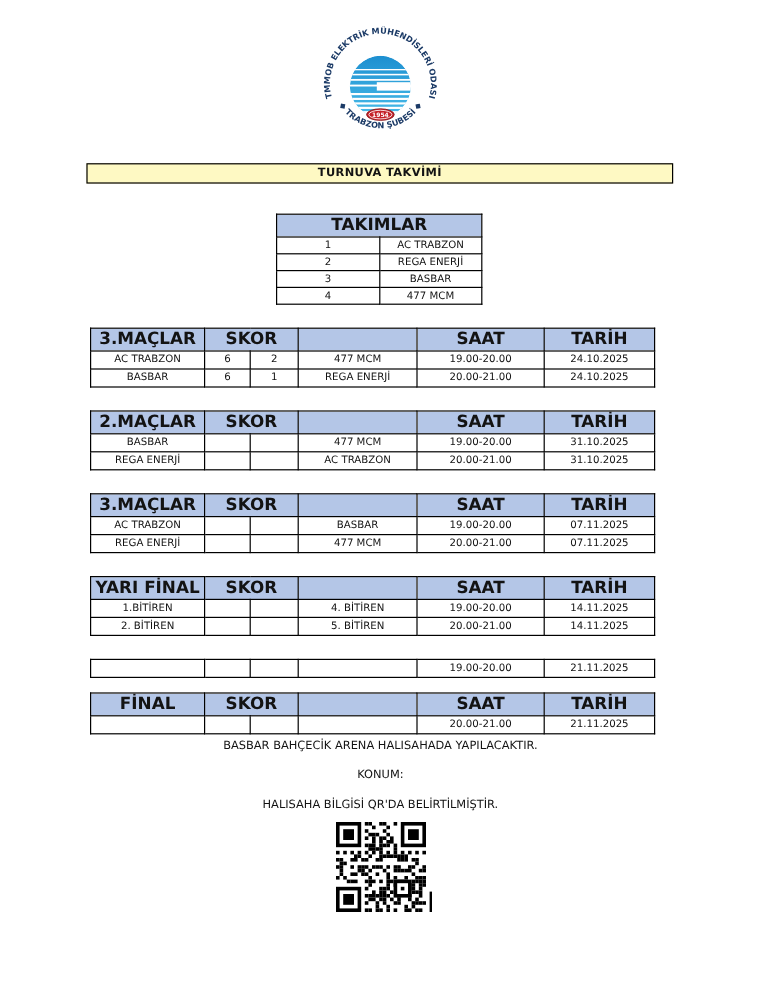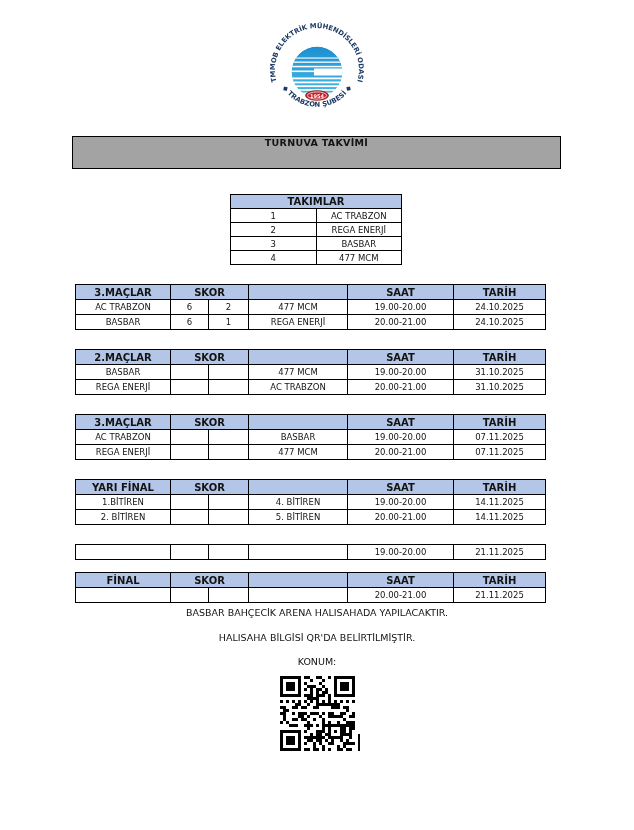--- a/index.html
+++ b/index.html
@@ -1,28 +1,28 @@
 <!DOCTYPE html>
 <html><head>
 <meta charset="utf-8">
 <style>
   html,body{margin:0;padding:0;background:#fff;}
   body{width:634px;height:830px;font-family:"DejaVu Sans",sans-serif;color:#131313;}
   .page{position:relative;width:634px;height:830px;background:#fff;overflow:hidden;}
 
   .logo-wrap{width:126px;height:94px;margin:22px auto 0;}
 
-  .titlebar{box-sizing:border-box;margin:20px 0 0 72px;width:489px;height:33px;
-    background:#a3a3a3;border:1.5px solid #000;display:flex;justify-content:center;
+  .titlebar{box-sizing:border-box;margin:20px 0 0 72px;width:489px;height:17px;
+    background:#fef9c3;border:1.5px solid #000;display:flex;align-items:center;justify-content:center;
     font-size:9.5px;font-weight:bold;letter-spacing:.3px;}
 
   table{border-collapse:collapse;table-layout:fixed;}
   td,th{box-sizing:border-box;border:1px solid #000;text-align:center;vertical-align:middle;
     font-size:8.5px;padding:1px 2px;white-space:nowrap;overflow:hidden;font-weight:normal;}
-  th{background:#b4c6e7;font-weight:bold;font-size:10px;}
+  th{background:#b4c6e7;font-weight:bold;font-size:14px;}
 
   .teams{margin:25px 0 0 230px;width:172px;border:1.5px solid #000;}
   .teams td,.teams th{height:14px;}
   .teams .numcol{width:18px;}
 
   .match{margin:19px 0 0 75px;width:470px;border:1.5px solid #000;}
   .match td,.match th{height:15px;}
   .match.gap-big{margin-top:12px;}
   col.c-team{width:95px;} col.c-s1{width:38px;} col.c-s2{width:40px;}
   col.c-opp{width:99px;} col.c-saat{width:106px;} col.c-tarih{width:92px;}
@@ -295,22 +295,22 @@
       <td></td>
       <td></td>
       <td></td>
       <td>20.00-21.00</td>
       <td>21.11.2025</td>
     </tr>
   </tbody>
     </table>
 
   <p class="note f1">BASBAR BAHÇECİK ARENA HALISAHADA YAPILACAKTIR.</p>
+  <p class="note f3">KONUM:</p>
   <p class="note f2">HALISAHA BİLGİSİ QR'DA BELİRTİLMİŞTİR.</p>
-  <p class="note f3">KONUM:</p>
 
   <div class="qr-box">
       <svg xmlns="http://www.w3.org/2000/svg" width="75" height="75" style="display:block">
         <rect width="75" height="75" fill="#fff"></rect>
         <rect x="24" y="0" width="3" height="3" fill="#000"></rect>
         <rect x="27" y="0" width="3" height="3" fill="#000"></rect>
         <rect x="36" y="0" width="3" height="3" fill="#000"></rect>
         <rect x="39" y="0" width="3" height="3" fill="#000"></rect>
         <rect x="48" y="0" width="3" height="3" fill="#000"></rect>
         <rect x="30" y="3" width="3" height="3" fill="#000"></rect>

